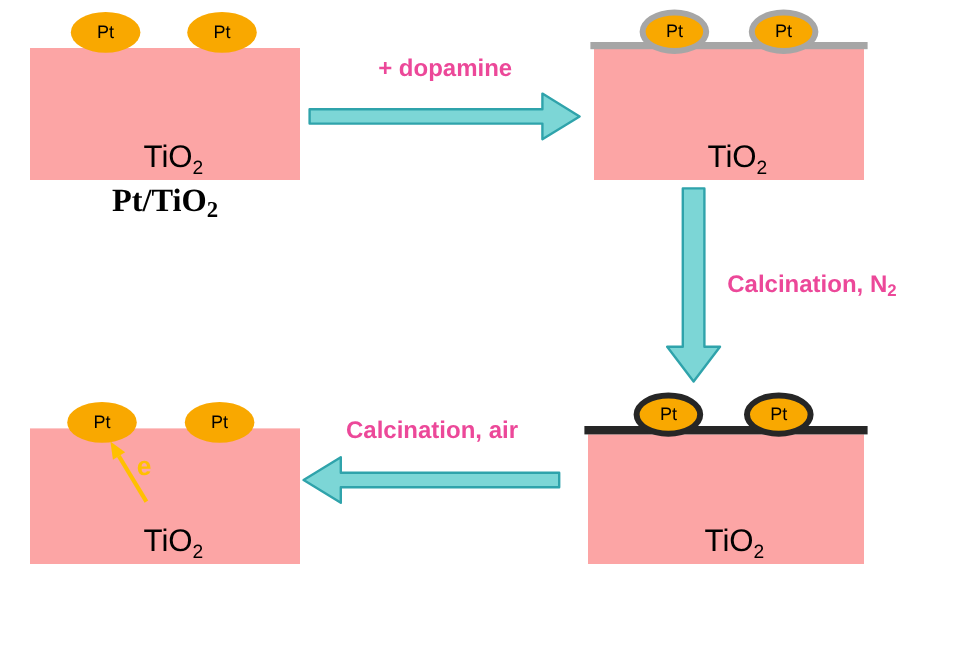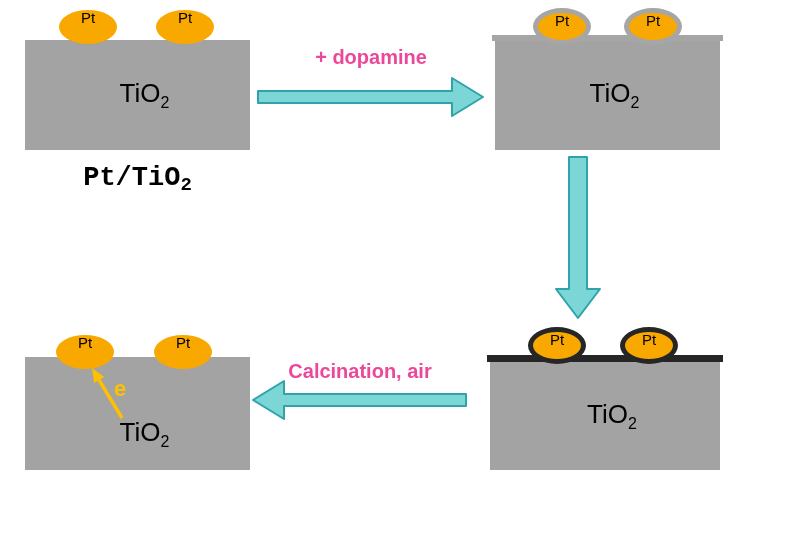--- a/index.html
+++ b/index.html
@@ -6,36 +6,37 @@
   html, body { background: #ffffff; font-family: "Liberation Sans", sans-serif; }
   .canvas {
     position: relative;
     width: 800px;
     height: 540px;
     background: #ffffff;
     overflow: hidden;
   }
   .slab {
     position: absolute;
-    background: #a3a3a3;
+    background: #fca5a5;
     display: flex;
-    align-items: center;
+    align-items: flex-end;
     justify-content: center;
     padding-left: 14px;
   }
   .strip { position: absolute; }
   .strip.gray { background: #A6A6A6; }
   .strip.black { background: #262626; }
   .ellipse {
     position: absolute;
     width: 58px;
     height: 34px;
     border-radius: 50%;
     background: #F9A800;
     display: flex;
+    align-items: center;
     justify-content: center;
     z-index: 3;
   }
   .ellipse.coated-gray { width: 58px; height: 37px; border: 5px solid #A6A6A6; }
   .ellipse.coated-black { width: 58px; height: 37px; border: 5px solid #262626; }
   .pt-text { font-size: 15px; color: #000; line-height: 1; }
   .material { font-size: 26px; color: #000; white-space: nowrap; }
   .sub { font-size: 16px; vertical-align: -6px; }
   .caption {
     position: absolute;
@@ -79,21 +80,21 @@
 
   <div class="slab" style="left:25px; top:40px; width:225px; height:110px;">
     <span class="material"><span>TiO</span><span class="sub">2</span></span>
   </div>
   <div class="ellipse" style="left:59px; top:10px;">
     <span class="pt-text">Pt</span>
   </div>
   <div class="ellipse" style="left:156px; top:10px;">
     <span class="pt-text">Pt</span>
   </div>
-  <div class="caption" style="left:25px; top:163px; width:225px;font-family:Liberation Mono, monospace;">
+  <div class="caption" style="left:25px; top:152px; width:225px;">
     <span>Pt/TiO</span><span class="csub">2</span>
   </div>
 
   <div class="process-label" style="left:256px; top:46px; width:230px;">+ dopamine</div>
   <svg class="arrow" style="left:256px; top:75px;" width="230" height="44" viewBox="0 0 230 44">
     <path class="block-arrow" d="M2,16 H196 V3 L227,22 L196,41 V28 H2 Z"></path>
   </svg>
 
   <div class="slab" style="left:495px; top:40px; width:225px; height:110px;">
     <span class="material"><span>TiO</span><span class="sub">2</span></span>
@@ -102,33 +103,36 @@
   <div class="ellipse coated-gray" style="left:533px; top:8px;">
     <span class="pt-text">Pt</span>
   </div>
   <div class="ellipse coated-gray" style="left:624px; top:8px;">
     <span class="pt-text">Pt</span>
   </div>
 
   <svg class="arrow" style="left:550px; top:155px;" width="56" height="166" viewBox="0 0 56 166">
     <path class="block-arrow" d="M19,2 H37 V134 H50 L28,163 L6,134 H19 Z"></path>
   </svg>
+  <div class="process-label" style="left:606px; top:226px; text-align:left;">
+    <span>Calcination, N</span><span class="psub">2</span>
+  </div>
 
   <div class="slab" style="left:490px; top:362px; width:230px; height:108px;">
     <span class="material"><span>TiO</span><span class="sub">2</span></span>
   </div>
   <div class="strip black" style="left:487px; top:355px; width:236px; height:7px;"></div>
   <div class="ellipse coated-black" style="left:528px; top:327px;">
     <span class="pt-text">Pt</span>
   </div>
   <div class="ellipse coated-black" style="left:620px; top:327px;">
     <span class="pt-text">Pt</span>
   </div>
 
-  <div class="process-label" style="left:254px; top:360px; width:212px;">Calcination, air</div>
+  <div class="process-label" style="left:254px; top:348px; width:212px;">Calcination, air</div>
   <svg class="arrow" style="left:250px; top:378px;" width="218" height="44" viewBox="0 0 218 44">
     <path class="block-arrow" d="M216,16 H34 V3 L3,22 L34,41 V28 H216 Z"></path>
   </svg>
 
   <div class="slab" style="left:25px; top:357px; width:225px; height:113px; padding-top:40px;">
     <span class="material"><span>TiO</span><span class="sub">2</span></span>
   </div>
   <div class="ellipse" style="left:56px; top:335px;">
     <span class="pt-text">Pt</span>
   </div>

